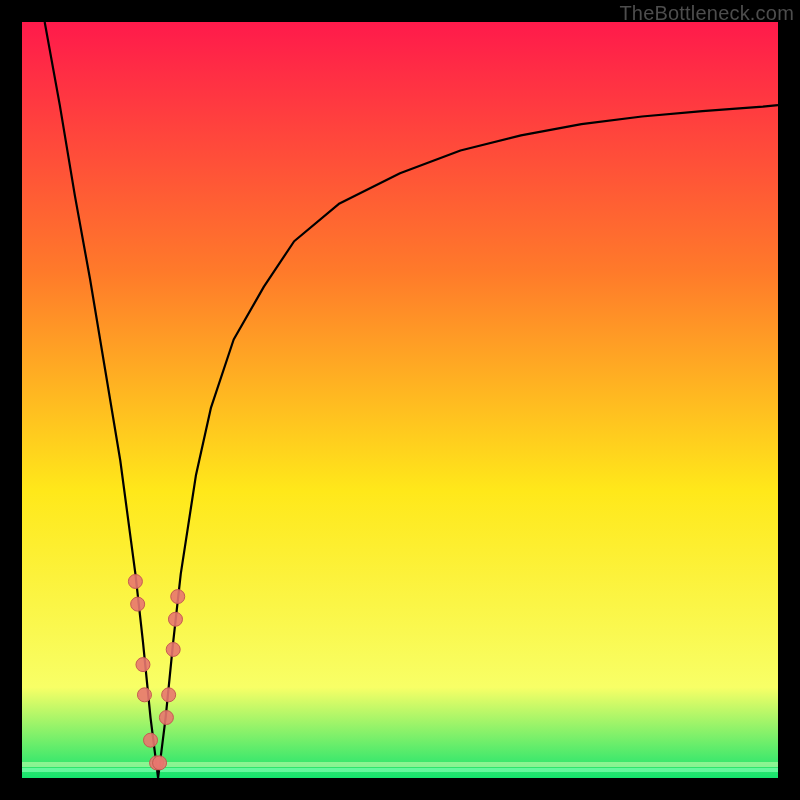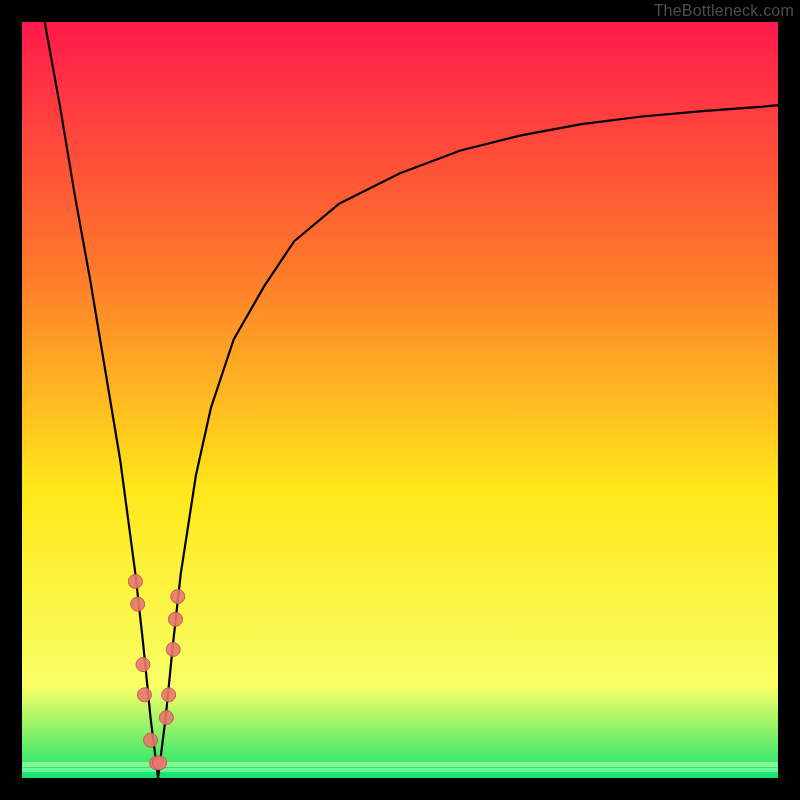--- a/index.html
+++ b/index.html
@@ -25,21 +25,21 @@
     top: 22px;
     width: 756px;
     height: 756px;
     overflow: hidden;
   }
   .watermark {
     position: absolute;
     top: 2px;
     right: 6px;
     color: #4d4d4d;
-    font-size: 16px;
+    font-size: 20px;
     font-weight: 500;
     letter-spacing: 0.2px;
     user-select: none;
   }
   svg { display: block; }
 </style>
 </head>
 <body>
 
 <div class="frame">

